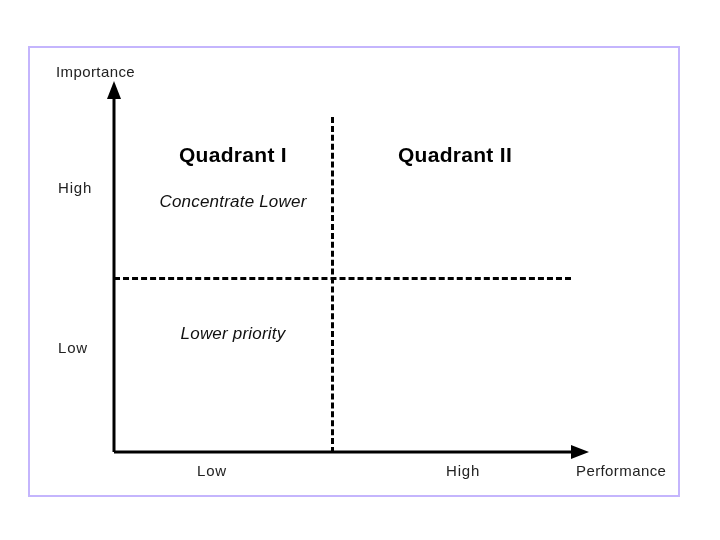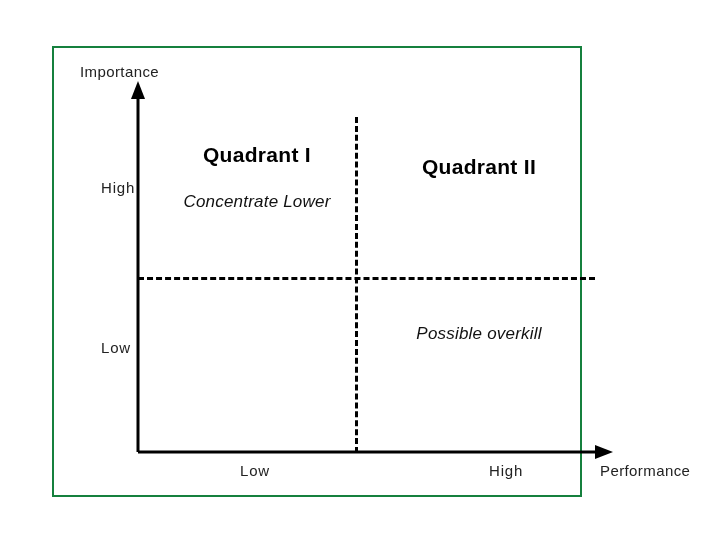--- a/index.html
+++ b/index.html
@@ -19,25 +19,25 @@
   #figure {
     position: absolute;
     left: 0;
     top: 0;
     width: 720px;
     height: 540px;
     background: #ffffff;
   }
   #frame {
     position: absolute;
-    left: 52px;
+    left: 28px;
     top: 46px;
-    width: 530px;
+    width: 652px;
     height: 451px;
-    border: 2px solid #15803d;
+    border: 2px solid #c4b5fd;
     box-sizing: border-box;
     background: #ffffff;
   }
 
   
   .plot {
     position: absolute;
     left: 0; top: 0; right: 0; bottom: 0;
   }
 
@@ -79,21 +79,20 @@
     font-size: 15px;
     font-weight: 400;
     letter-spacing: 0.4px;
     color: #222222;
   }
   .tick-label {
     font-size: 15px;
     font-weight: 400;
     letter-spacing: 0.8px;
     color: #222222;
-    margin-left: 19px;
   }
 
   .quad-block {
     position: absolute;
     text-align: center;
     width: 236px;
   }
   .quad-title {
     font-size: 21px;
     font-weight: bold;
@@ -106,21 +105,21 @@
     font-style: italic;
     font-weight: 400;
     letter-spacing: 0.2px;
     color: #111111;
     margin: 0;
     line-height: 1.35;
   }
 
   
   #quad-1 { left: 85px;  top: 95px; }
-  #quad-2 { left: 307px; top: 95px; margin-top: 12px; }
+  #quad-2 { left: 307px; top: 95px; }
   #quad-3 { left: 85px;  top: 275px; }
   #quad-4 { left: 307px; top: 275px; }
 
   
   #y-axis-title      { left: 26px;  top: 15px; }
   #y-tick-high       { left: 28px;  top: 131px; }
   #y-tick-low        { left: 28px;  top: 291px; }
   #x-tick-low        { left: 167px; top: 414px; }
   #x-tick-high       { left: 416px; top: 414px; }
   #x-axis-title      { left: 546px; top: 414px; text-align: right; }
@@ -155,21 +154,21 @@
       <div class="quad-block" id="quad-1">
         <p class="quad-title">Quadrant I</p>
         <p class="quad-desc">Concentrate Lower</p>
       </div>
 
       <div class="quad-block" id="quad-2">
         <p class="quad-title">Quadrant II</p>
       </div>
 
       <div class="quad-block" id="quad-3">
+        <p class="quad-desc">Lower priority</p>
       </div>
 
       <div class="quad-block" id="quad-4">
-        <p class="quad-desc">Possible overkill</p>
       </div>
 
     </div>
   </div>
 </div>
 
 </body></html>

